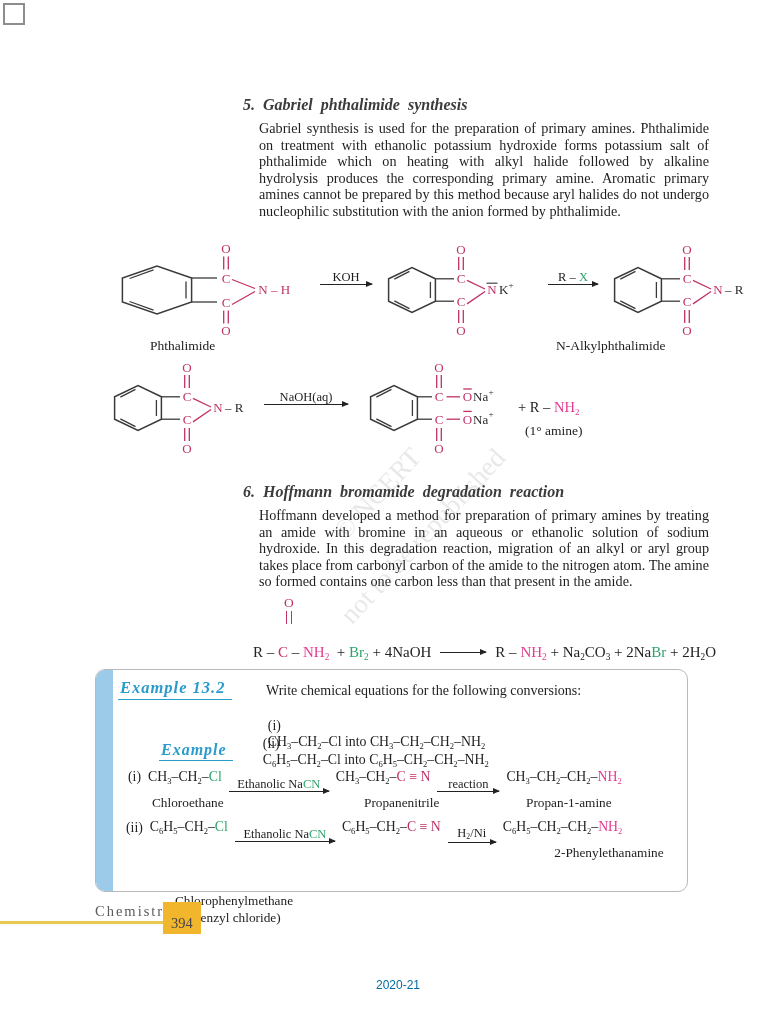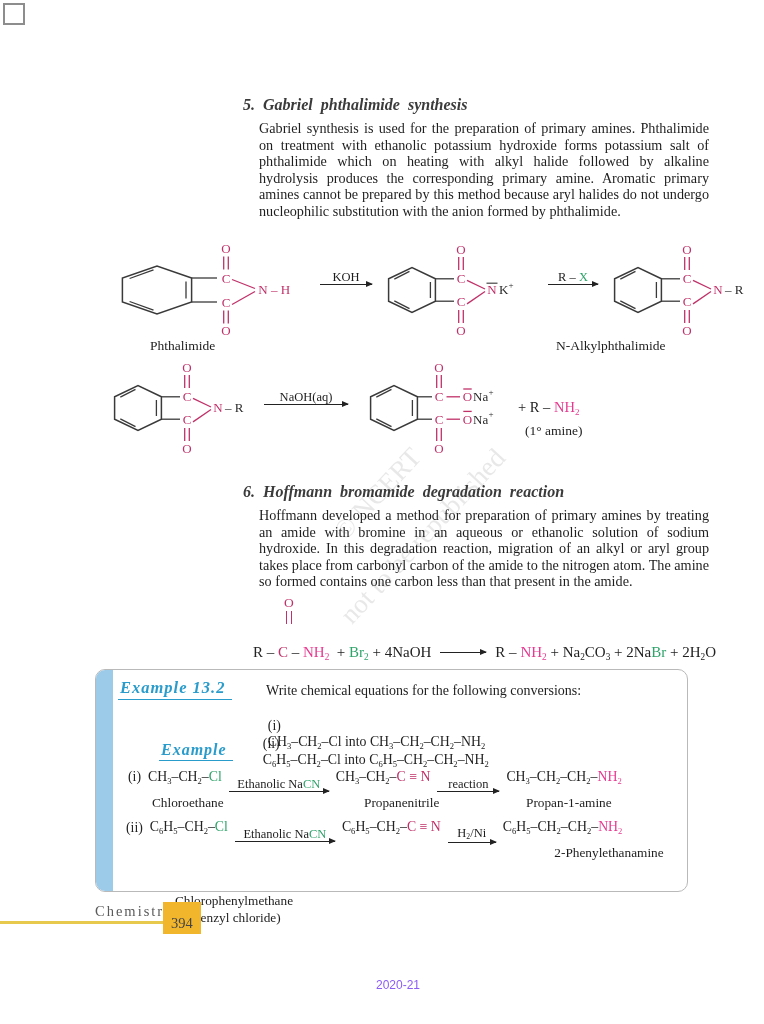--- a/index.html
+++ b/index.html
@@ -53,21 +53,21 @@
   #example-prompt{left:136px;top:13px;font-size:14px;margin-left:34px;}
   .conv-line{font-size:13.8px;white-space:pre;}
   #solution-label{left:63px;top:71px;font-size:16px;letter-spacing:1px;}
   .sol-row{display:flex;align-items:center;gap:7px;font-size:13.8px;}
   .sol-row .rx-arrow{transform:translateY(7px);}
   .name-label{font-size:13.3px;color:#1d1d1d;text-align:center;line-height:1.25;}
   
   #footer-line{left:0;top:921px;width:200px;height:3px;background:var(--yellow-line,#e7c94d);}
   #footer-book{left:95px;top:903px;font-size:14.5px;color:#5a5a5a;letter-spacing:2px;}
   #footer-page{left:163px;top:902px;background:var(--yellow-highlight,#f2b62c);padding:13px 8px 2px;font-size:14.5px;color:#454545;}
-  #footer-year{left:0;right:0;top:978px;text-align:center;font-family:"Liberation Sans","DejaVu Sans",sans-serif;font-size:12px;color:#8b5cf6;padding-left:32px;}
+  #footer-year{left:0;right:0;top:978px;text-align:center;font-family:"Liberation Sans","DejaVu Sans",sans-serif;font-size:12px;color:#0369a1;padding-left:32px;}
   
   #watermark{left:225px;top:400px;width:350px;height:230px;display:flex;flex-direction:column;
     align-items:center;justify-content:center;transform:rotate(-47deg);color:rgba(110,110,110,0.16);
     font-size:27px;line-height:2.3;pointer-events:none;}
 </style>
 </head>
 <body>
 
 <div id="corner-mark" class="abs"></div>
 

